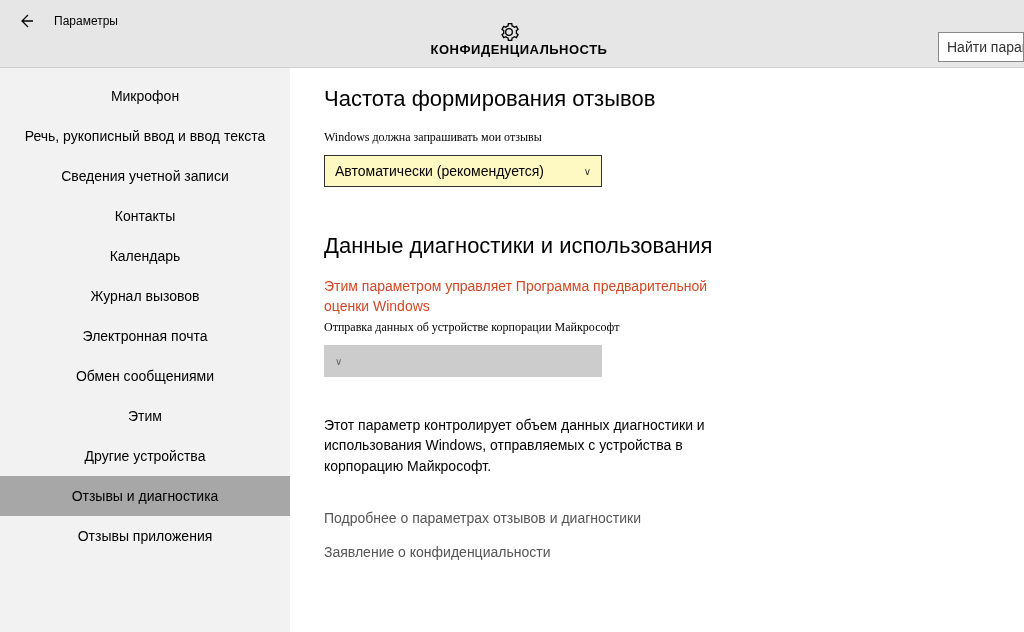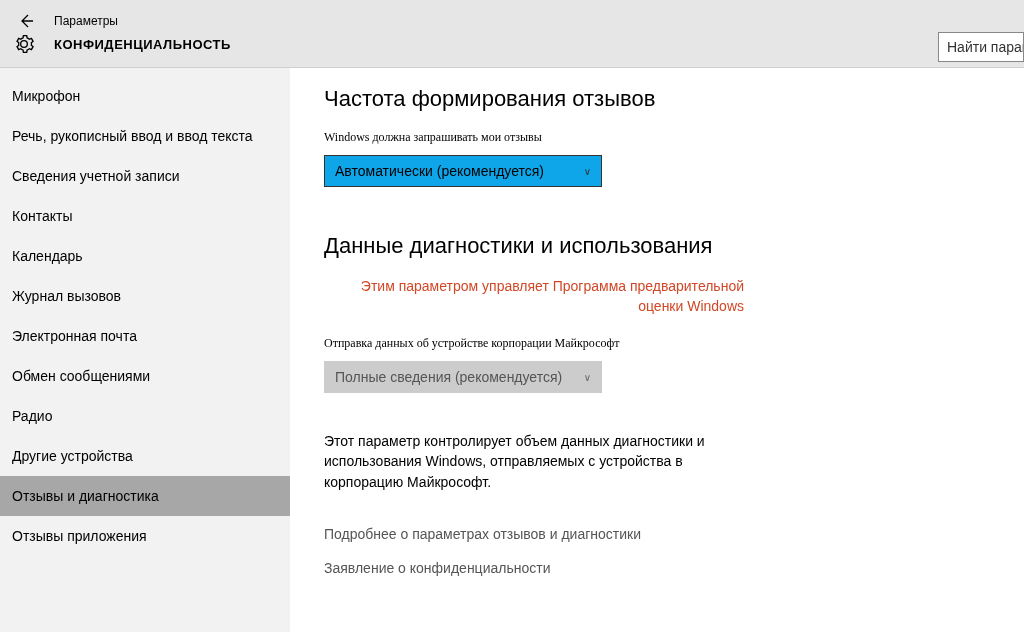--- a/index.html
+++ b/index.html
@@ -35,20 +35,21 @@
   }
   .app-title {
     font-size: 12px;
     color: #000;
   }
   .section-row {
     display: flex;
     align-items: center;
     padding-left: 14px;
     height: 44px;
+    flex-direction: column;
   }
   .gear {
     width: 20px;
     height: 20px;
     margin-right: 20px;
     display: flex;
     align-items: center;
     justify-content: center;
   }
   .section-title {
@@ -79,20 +80,21 @@
   .sidebar {
     width: 290px;
     background: #f2f2f2;
     padding-top: 8px;
   }
   .sidebar-item {
     padding: 12px 12px;
     font-size: 14px;
     cursor: pointer;
     color: #000;
+    text-align: center;
   }
   .sidebar-item.selected {
     background: #a7a7a7;
   }
   .main {
     flex: 1;
     padding: 18px 34px 0 34px;
     overflow: hidden;
   }
   h2 {
@@ -109,42 +111,41 @@
   .combo {
     border: 1px solid #333;
     width: 278px;
     height: 32px;
     display: flex;
     align-items: center;
     justify-content: space-between;
     padding: 0 10px;
     font-size: 14px;
     cursor: pointer;
-    background: #0ea5e9;
+    background: #fef9c3;
   }
   .combo.disabled {
     background: #ccc;
     border: 1px solid #ccc;
     color: #555;
     cursor: default;
   }
   .chev {
     font-size: 10px;
     color: #333;
   }
   .combo.disabled .chev { color: #666; }
   .spacer-lg { height: 46px; }
   .spacer-md { height: 20px; }
   .warn {
     color: #d24726;
     font-size: 14px;
     max-width: 420px;
     line-height: 1.4;
-    margin-bottom: 20px;
-    text-align: right;
+    margin-bottom: 4px;
   }
   .desc {
     font-size: 14px;
     max-width: 420px;
     line-height: 1.45;
     color: #000;
   }
   .link {
     font-size: 14px;
     color: #555;
@@ -180,41 +181,40 @@
 <div class="content">
   <div class="sidebar" id="sidebar">
       <div class="sidebar-item">Микрофон</div>
       <div class="sidebar-item">Речь, рукописный ввод и ввод текста</div>
       <div class="sidebar-item">Сведения учетной записи</div>
       <div class="sidebar-item">Контакты</div>
       <div class="sidebar-item">Календарь</div>
       <div class="sidebar-item">Журнал вызовов</div>
       <div class="sidebar-item">Электронная почта</div>
       <div class="sidebar-item">Обмен сообщениями</div>
-      <div class="sidebar-item">Радио</div>
+      <div class="sidebar-item">Этим</div>
       <div class="sidebar-item">Другие устройства</div>
       <div class="sidebar-item selected">Отзывы и диагностика</div>
       <div class="sidebar-item">Отзывы приложения</div>
     </div>
 
   <div class="main">
     <h2>Частота формирования отзывов</h2>
     <div class="label">Windows должна запрашивать мои отзывы</div>
     <div class="combo">
       <span>Автоматически (рекомендуется)</span>
       <span class="chev">∨</span>
     </div>
 
     <div class="spacer-lg"></div>
 
     <h2>Данные диагностики и использования</h2>
     <div class="warn">Этим параметром управляет Программа предварительной оценки Windows</div>
     <div class="label">Отправка данных об устройстве корпорации Майкрософт</div>
     <div class="combo disabled">
-      <span>Полные сведения (рекомендуется)</span>
       <span class="chev">∨</span>
     </div>
 
     <div class="spacer-md"></div>
     <div style="height:18px"></div>
     <div class="desc">Этот параметр контролирует объем данных диагностики и использования Windows, отправляемых с устройства в корпорацию Майкрософт.</div>
 
     <div style="height:34px"></div>
     <div class="link">Подробнее о параметрах отзывов и диагностики</div>
     <div class="link">Заявление о конфиденциальности</div>

